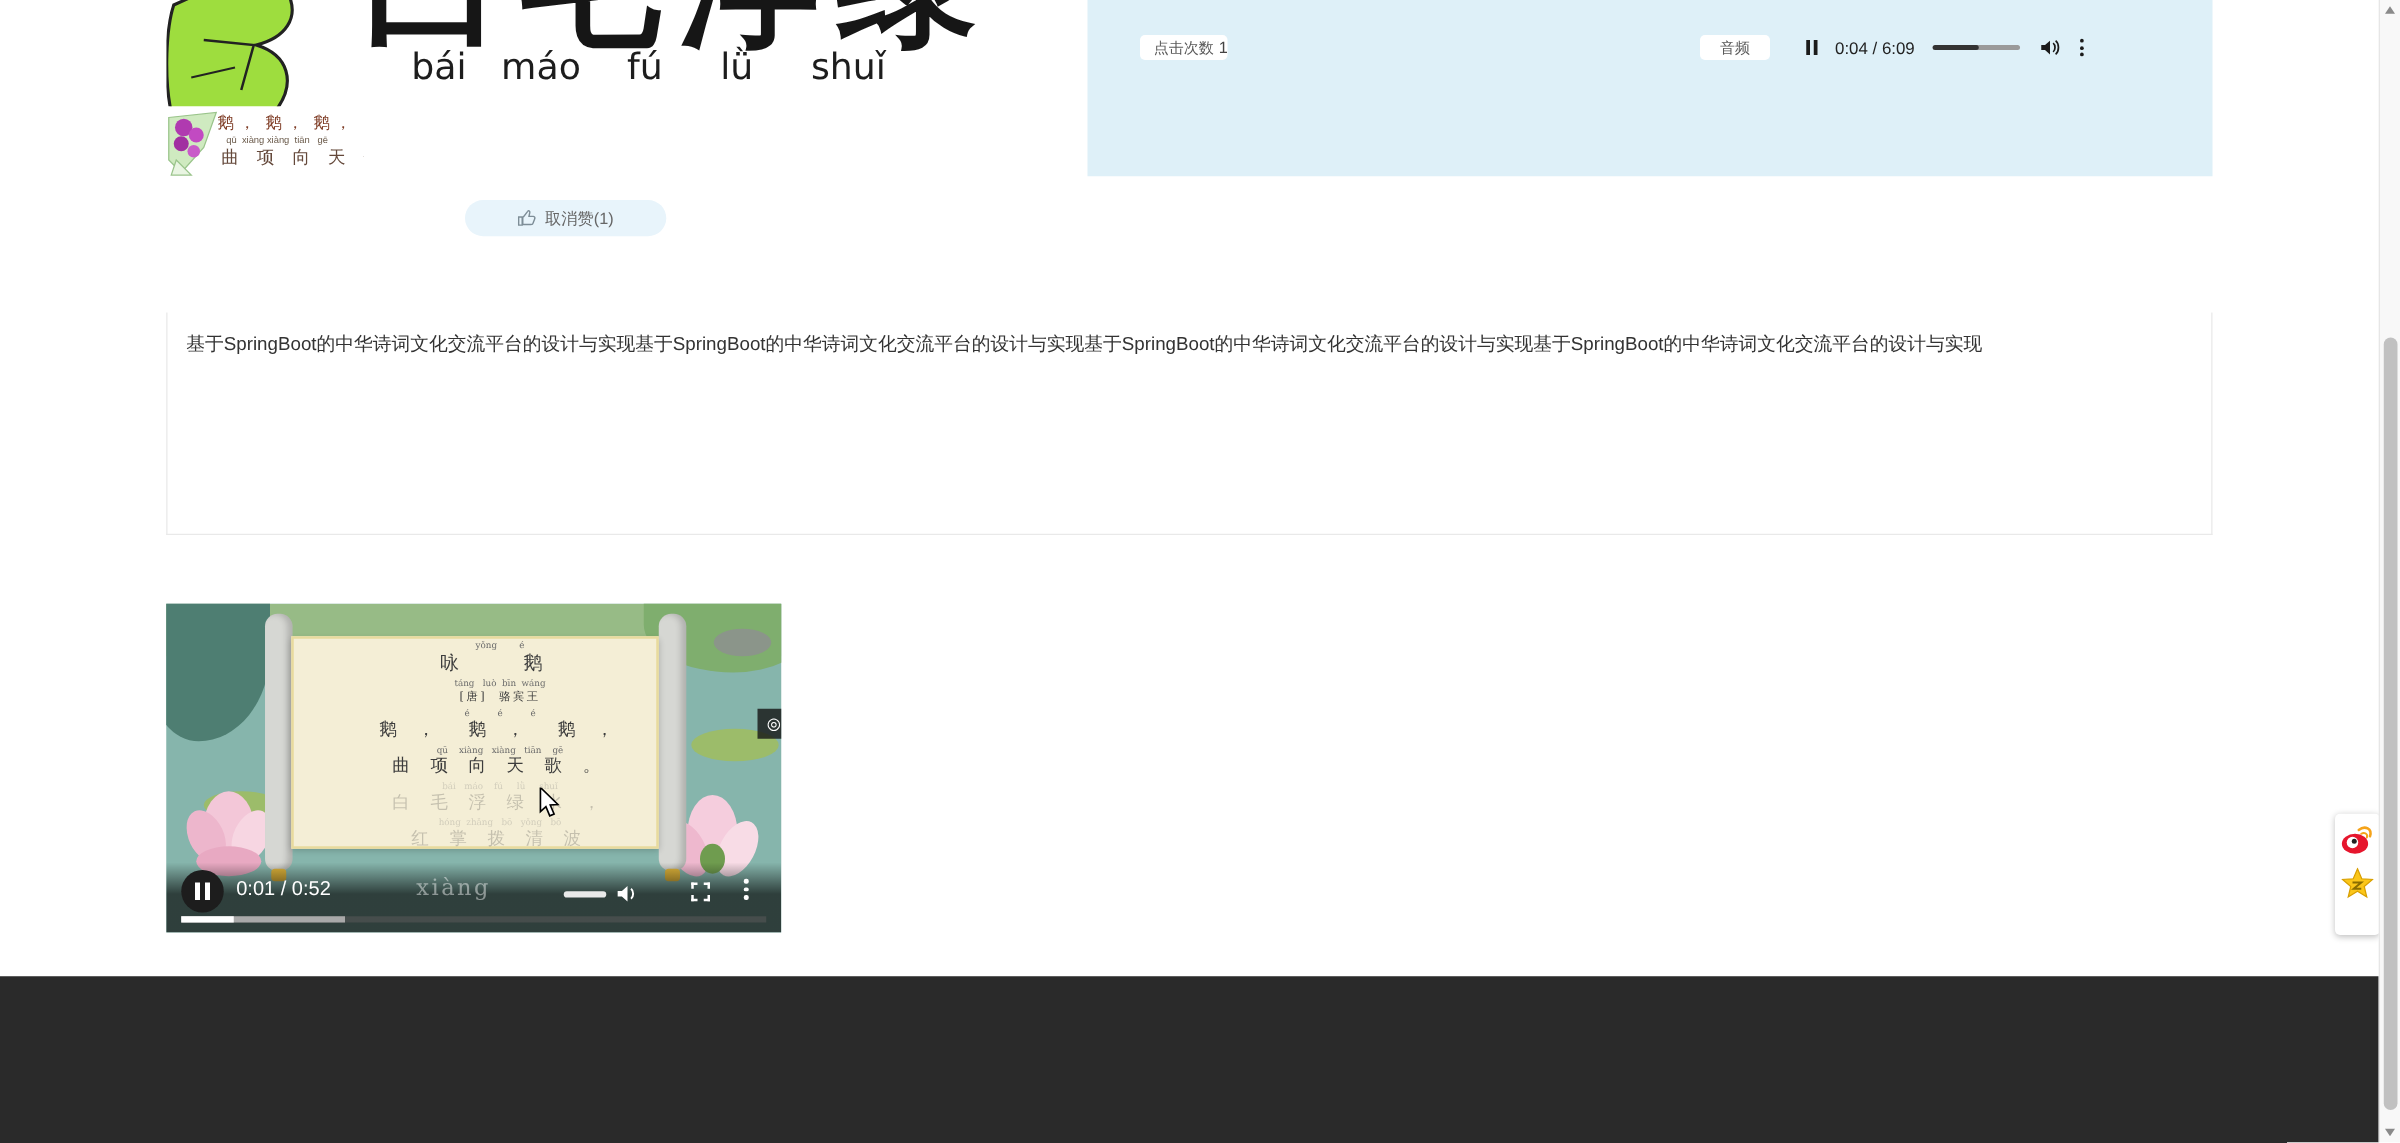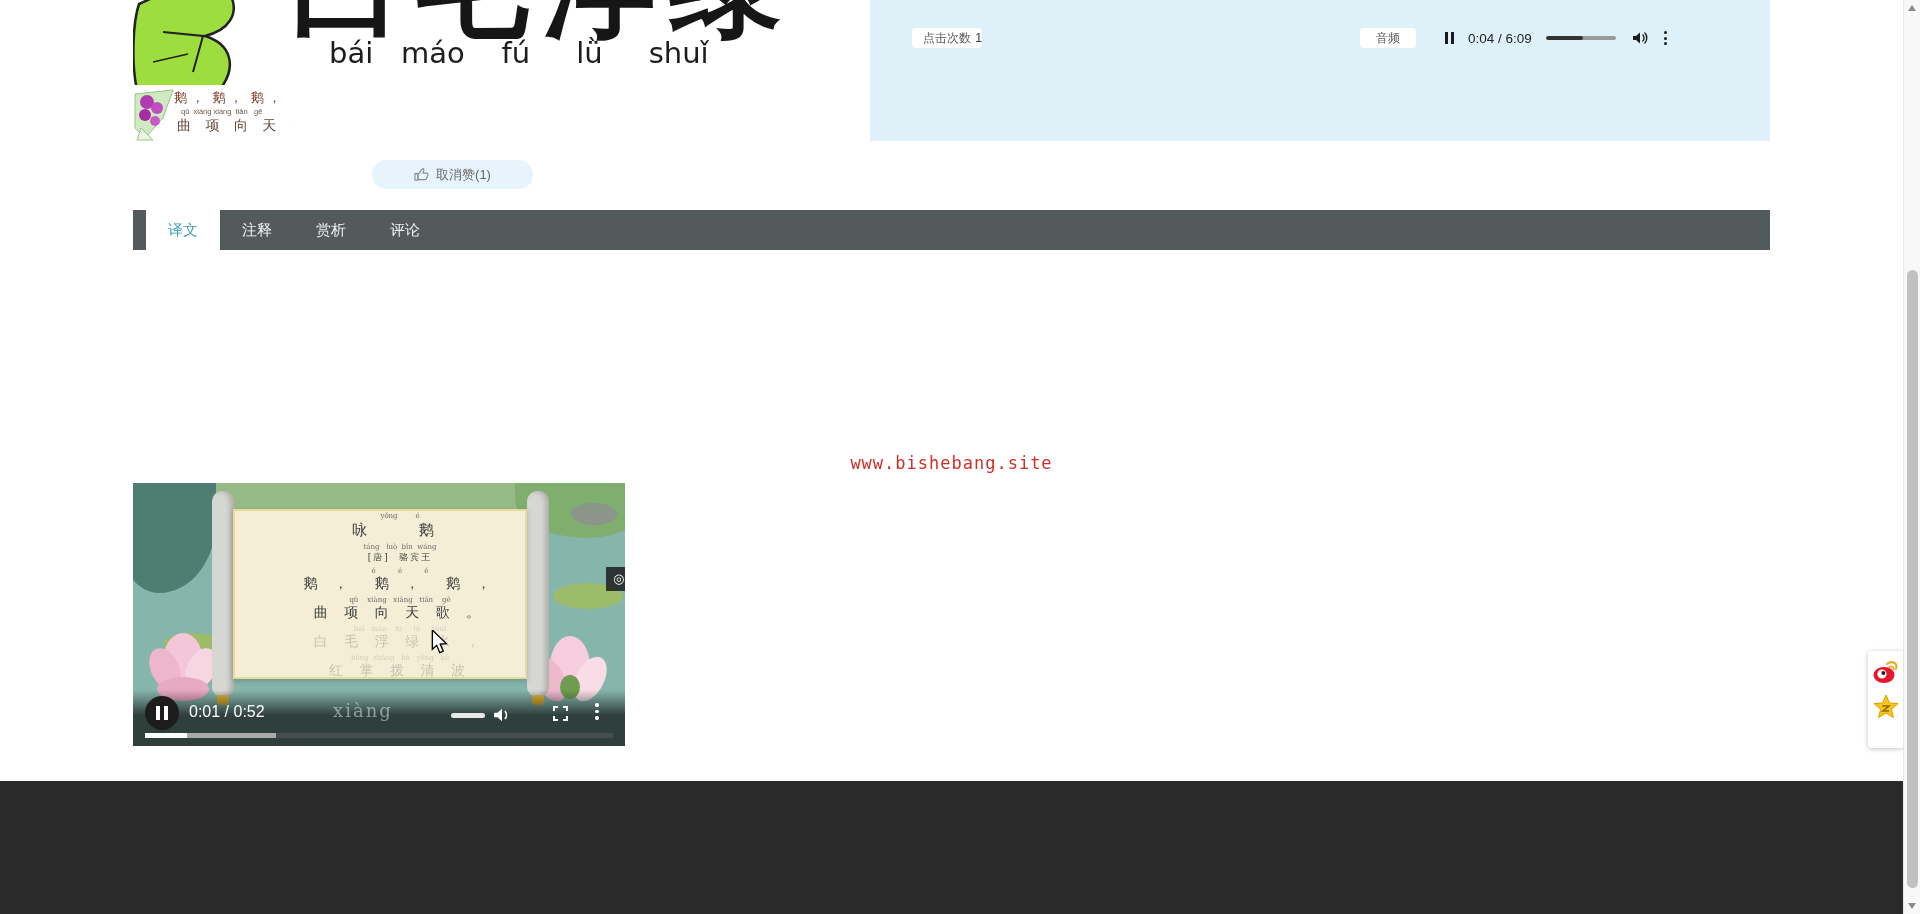--- a/index.html
+++ b/index.html
@@ -207,29 +207,25 @@
 
   <button class="like-btn">
     <svg width="15" height="15" viewBox="0 0 16 16">
       <path d="M1,7 L4,7 L4,14 L1,14 Z M4.5,13.5 L11.5,13.5 C12.6,13.5 13.2,13 13.4,12
                L14.8,8.4 C15.1,7.4 14.5,6.5 13.4,6.5 L9.8,6.5 L10.5,3.2 C10.7,2 9.4,1.2 8.7,2.2
                L5.2,6.8 L4.5,7.2 Z" fill="none" stroke="#7d8d97" stroke-width="1.2"></path>
     </svg>
     <span>取消赞(1)</span>
   </button>
 
-  <div class="tabs">
-    <div class="tab active">译文</div>
-    <div class="tab">注释</div>
-    <div class="tab">赏析</div>
-    <div class="tab">评论</div>
-  </div>
-
-
-  <div class="site-link">www.bishebang.site</div>
+
+  <div class="content-box">
+    <p>基于SpringBoot的中华诗词文化交流平台的设计与实现基于SpringBoot的中华诗词文化交流平台的设计与实现基于SpringBoot的中华诗词文化交流平台的设计与实现基于SpringBoot的中华诗词文化交流平台的设计与实现</p>
+  </div>
+
 
   <div class="video">
     <div class="vid-band-top"></div>
     <div class="vid-tree"></div>
     <div class="vid-bush-r"></div>
     <div class="vid-rock"></div>
     <div class="vid-pad" style="left:420px; top:100px; width:70px; height:26px;"></div>
     <div class="vid-pad" style="left:30px; top:150px; width:60px; height:22px;"></div>
 
     <svg class="lotus" style="left:8px; top:128px;" width="85" height="95" viewBox="0 0 85 95">

